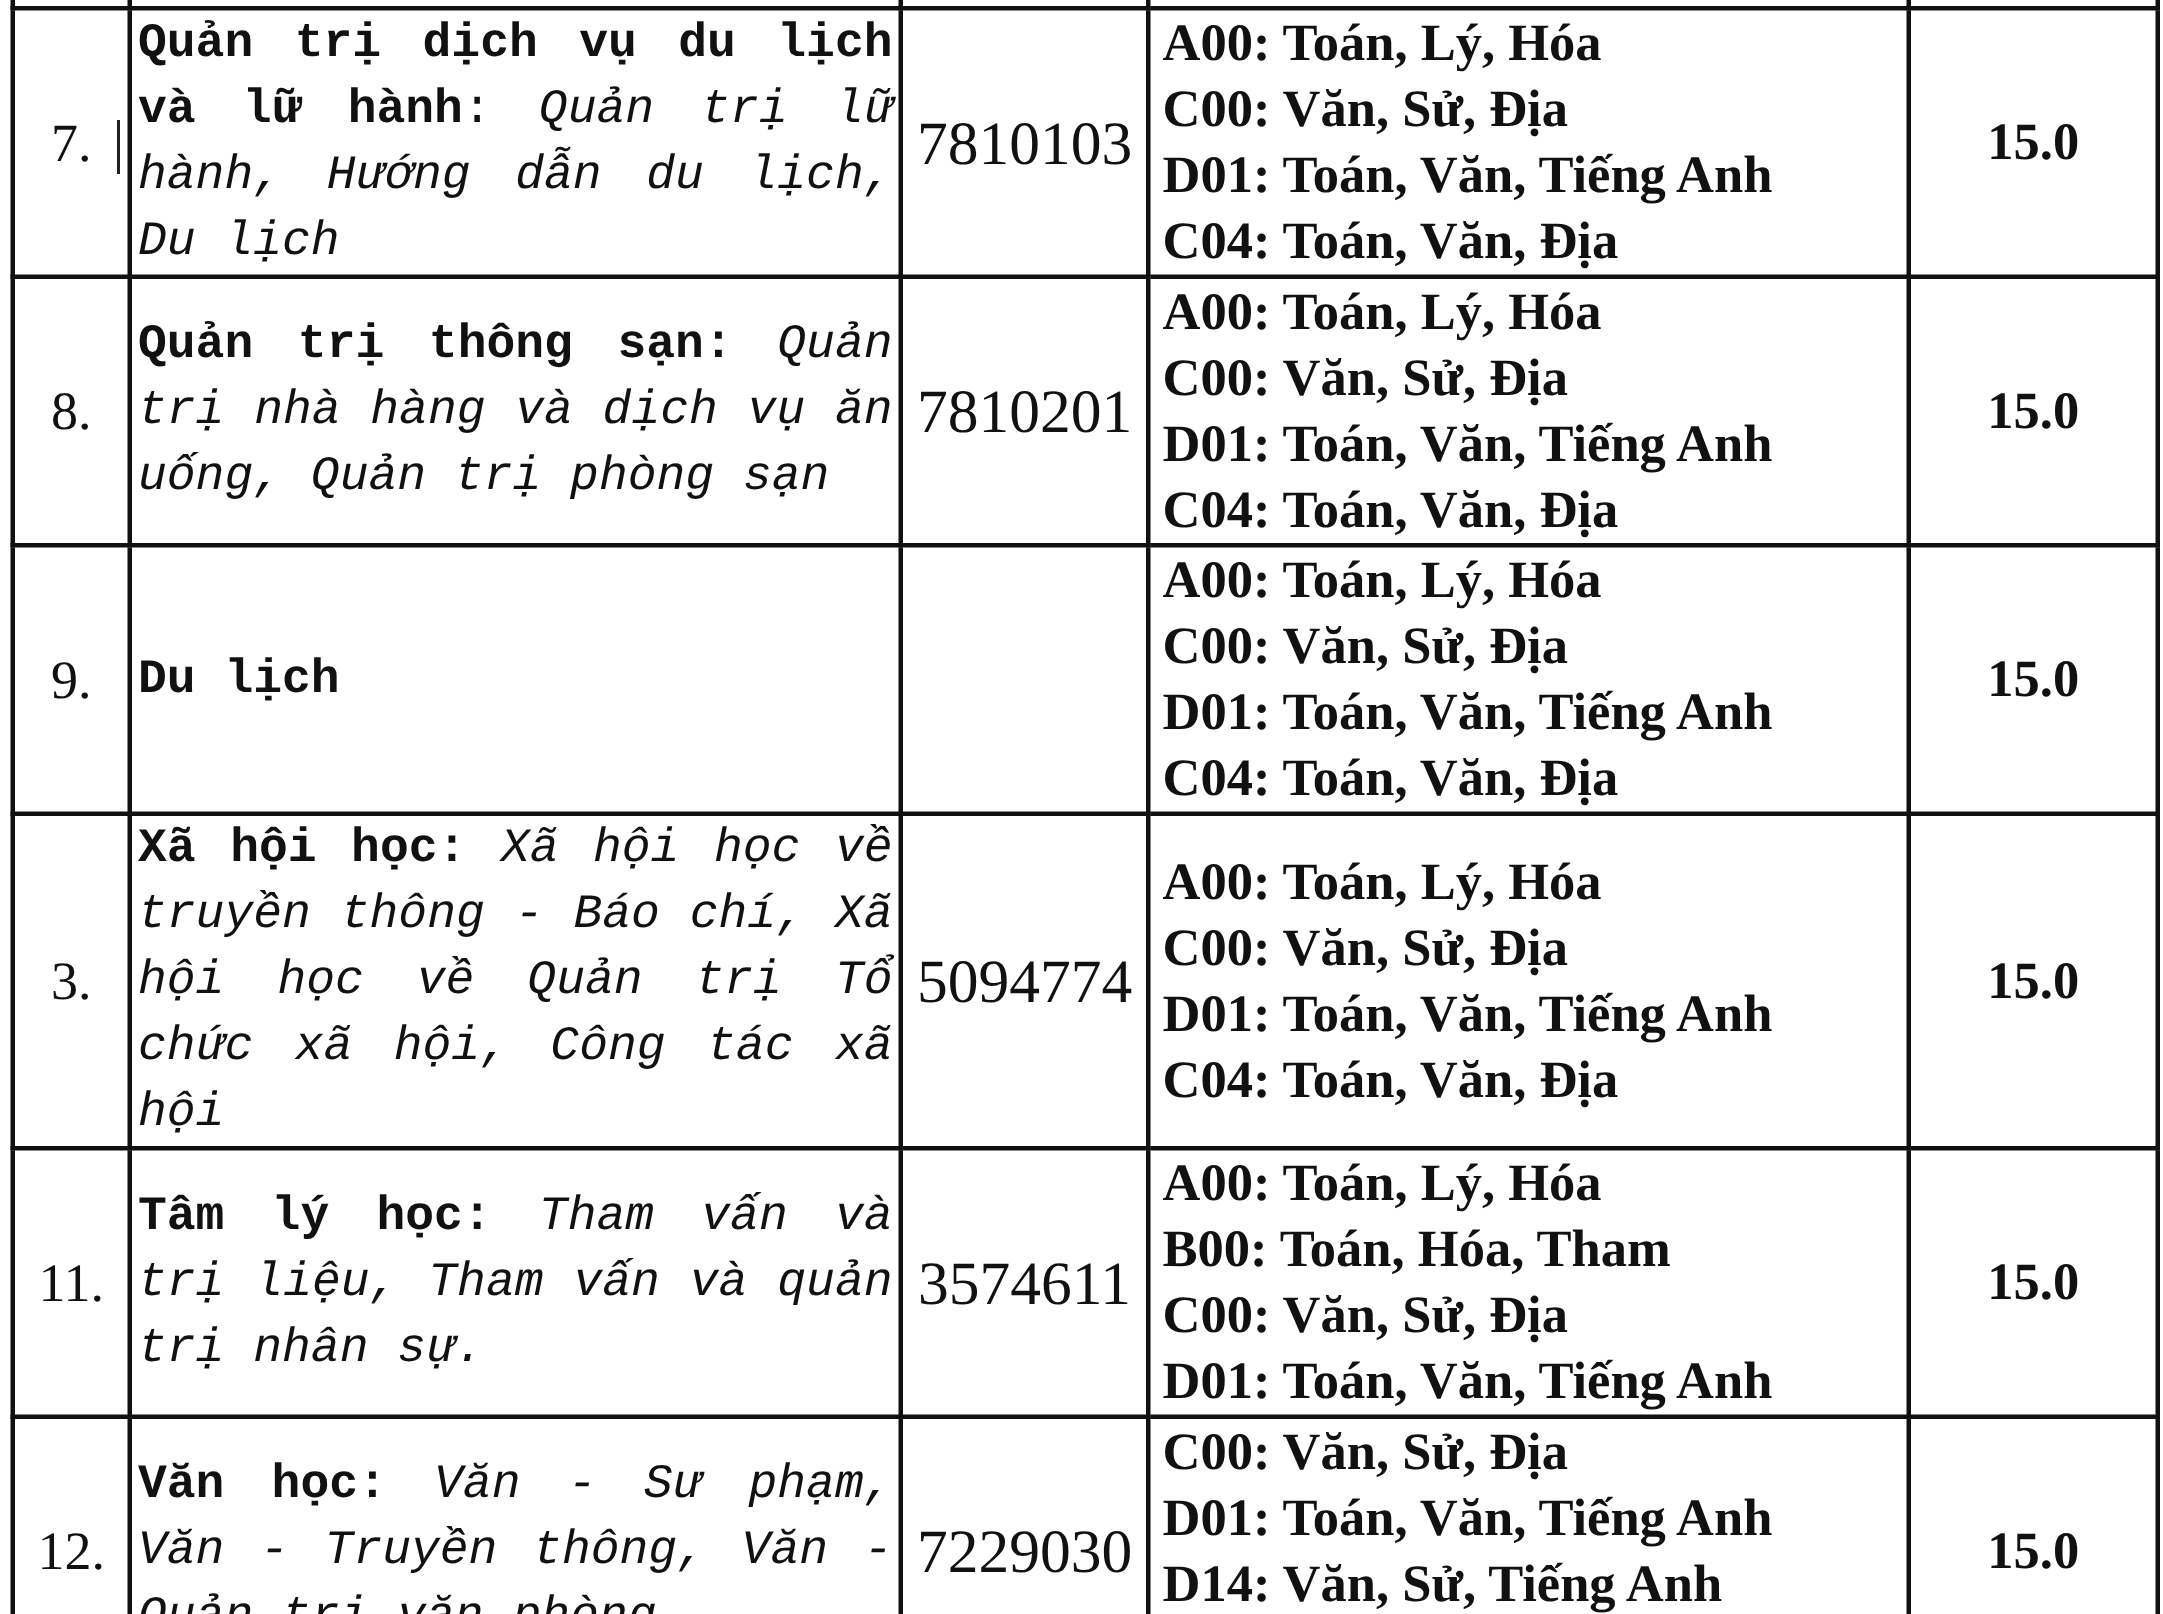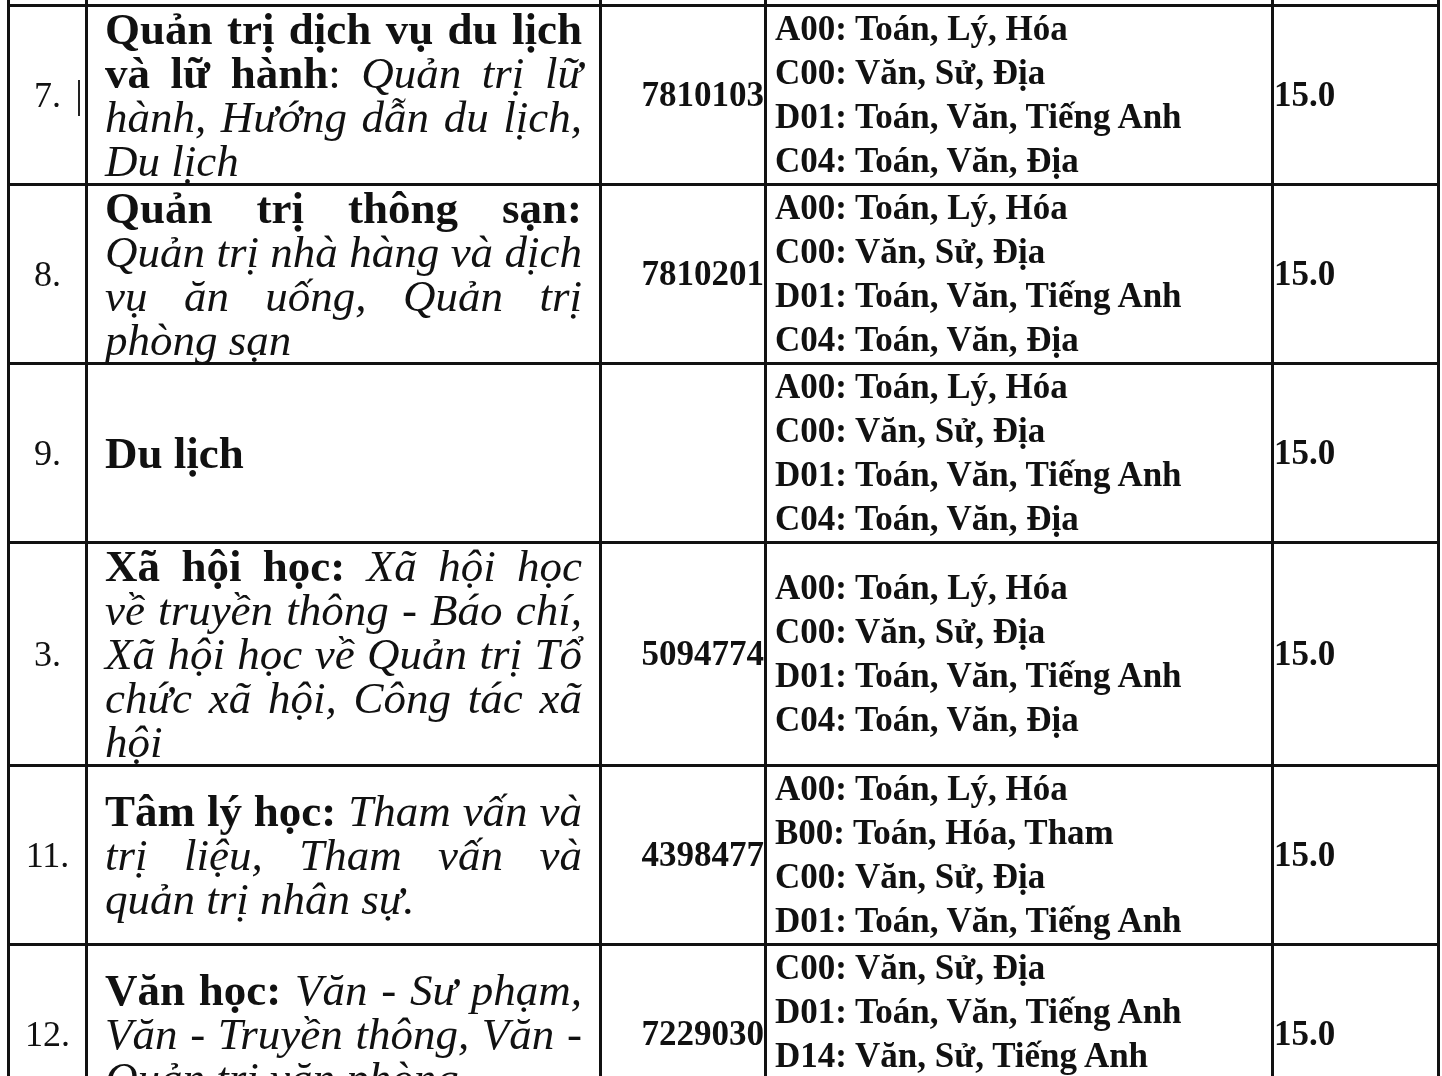--- a/index.html
+++ b/index.html
@@ -40,43 +40,43 @@
 
     tr.partial td { height: 21px; }
     tr.row td { height: 172px; }
 
     .no {
       font-size: 36px;
       text-align: center;
       line-height: 1;
     }
     .name {
-      font-size: 45px;
+      font-size: 32px;
       line-height: 44px;
-      padding: 0 17px !important;
+      padding: 0 4px !important;
       text-align: justify;
+      font-family: Liberation Mono, monospace;
     }
     .name b { font-weight: bold; }
     .name i { font-style: italic; }
     .code {
-      font-size: 35px;
-      text-align: right;
-      font-weight: bold;
+      font-size: 41px;
+      text-align: center;
     }
     .subj {
       font-size: 35px;
       line-height: 44px;
       padding: 0 8px !important;
       font-weight: bold;
     }
     .subj div { white-space: nowrap; }
     .score {
       font-size: 35px;
       font-weight: bold;
-      text-align: left;
+      text-align: center;
     }
     .cursor-mark {
       position: absolute;
       left: 78px;
       top: 80px;
       width: 2px;
       height: 36px;
       background: #222;
     }
   </style>
@@ -149,21 +149,21 @@
           <div>C00: Văn, Sử, Địa</div>
           <div>D01: Toán, Văn, Tiếng Anh</div>
           <div>C04: Toán, Văn, Địa</div>
         </td>
         <td class="score">15.0</td>
       </tr>
 
       <tr class="row">
         <td class="no">11.</td>
         <td class="name"><b>Tâm lý học:</b><span> </span><i>Tham vấn và trị liệu, Tham vấn và quản trị nhân sự.</i></td>
-        <td class="code">4398477</td>
+        <td class="code">3574611</td>
         <td class="subj">
           <div>A00: Toán, Lý, Hóa</div>
           <div>B00: Toán, Hóa, Tham</div>
           <div>C00: Văn, Sử, Địa</div>
           <div>D01: Toán, Văn, Tiếng Anh</div>
         </td>
         <td class="score">15.0</td>
       </tr>
 
       <tr class="row">

